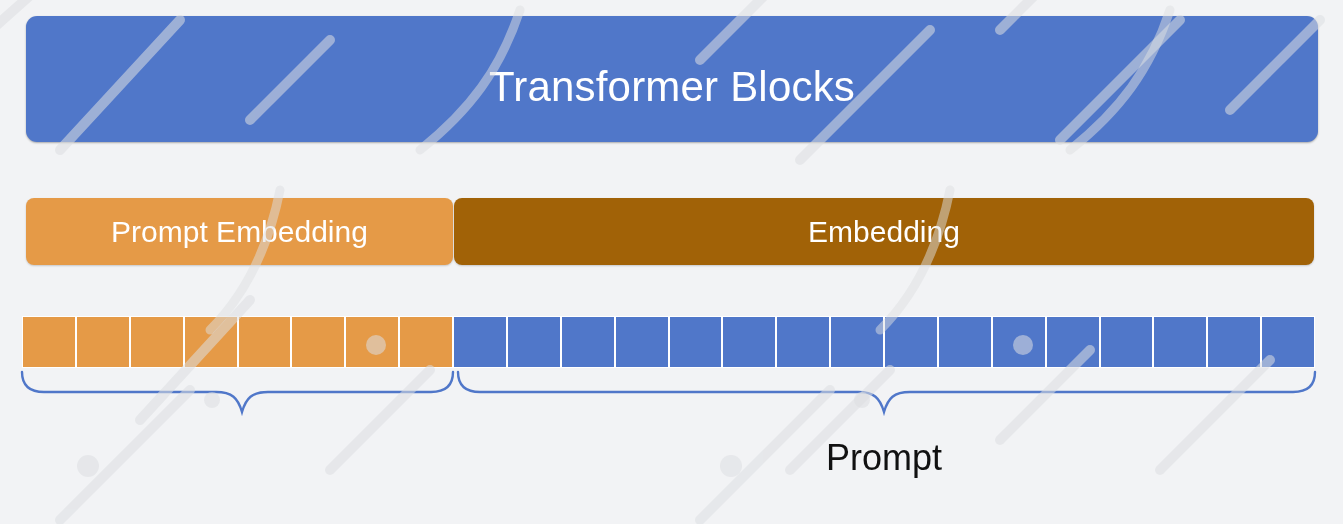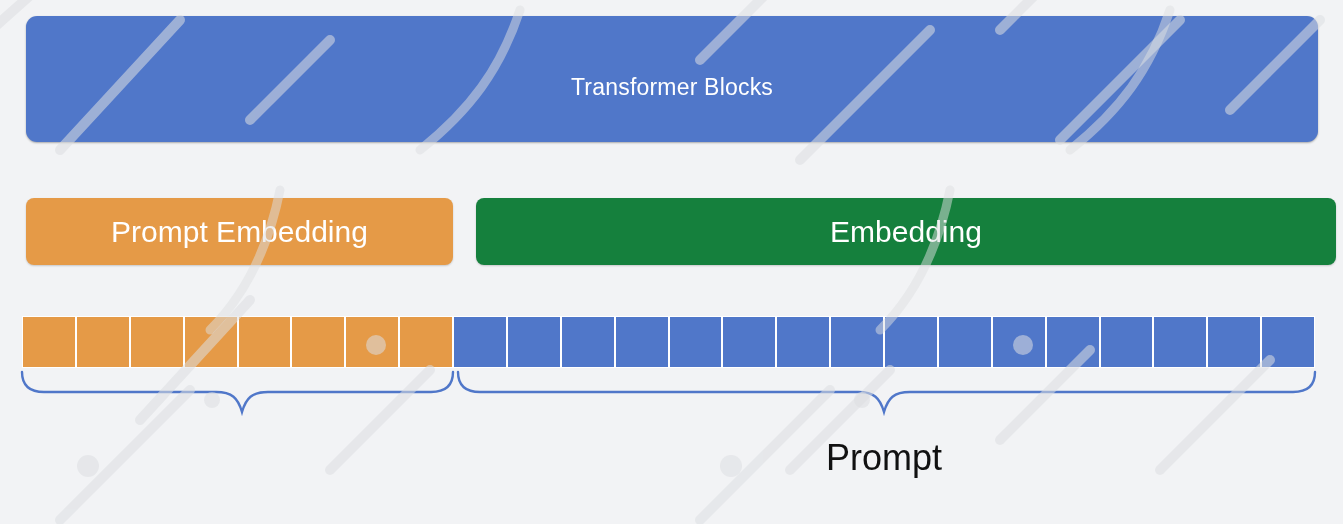--- a/index.html
+++ b/index.html
@@ -42,21 +42,21 @@
     background: #5077c9;
     border-radius: 11px;
     box-shadow: 0 1px 2px rgba(0,0,0,0.30);
     display: flex;
     align-items: center;
     justify-content: center;
     box-sizing: border-box;
   }
   .transformer-bar-label {
     color: #ffffff;
-    font-size: 23px;
+    font-size: 42px;
     font-weight: 400;
     letter-spacing: 0.2px;
     line-height: 1;
     margin-top: 16px;
   }
 
   
   .embedding-row {
     position: absolute;
     left: 26px;
@@ -74,23 +74,23 @@
     justify-content: center;
     box-sizing: border-box;
     box-shadow: 0 1px 2px rgba(0,0,0,0.18);
   }
   .embed-box-prompt {
     left: 0px;
     width: 427px;
     background: #e59a47;
   }
   .embed-box-input {
-    left: 450px;
+    left: 428px;
     width: 860px;
-    background: #15803d;
+    background: #a16207;
   }
   .embed-label {
     color: #ffffff;
     font-size: 30px;
     font-weight: 400;
     line-height: 1;
   }
 
   
   .token-strip {

